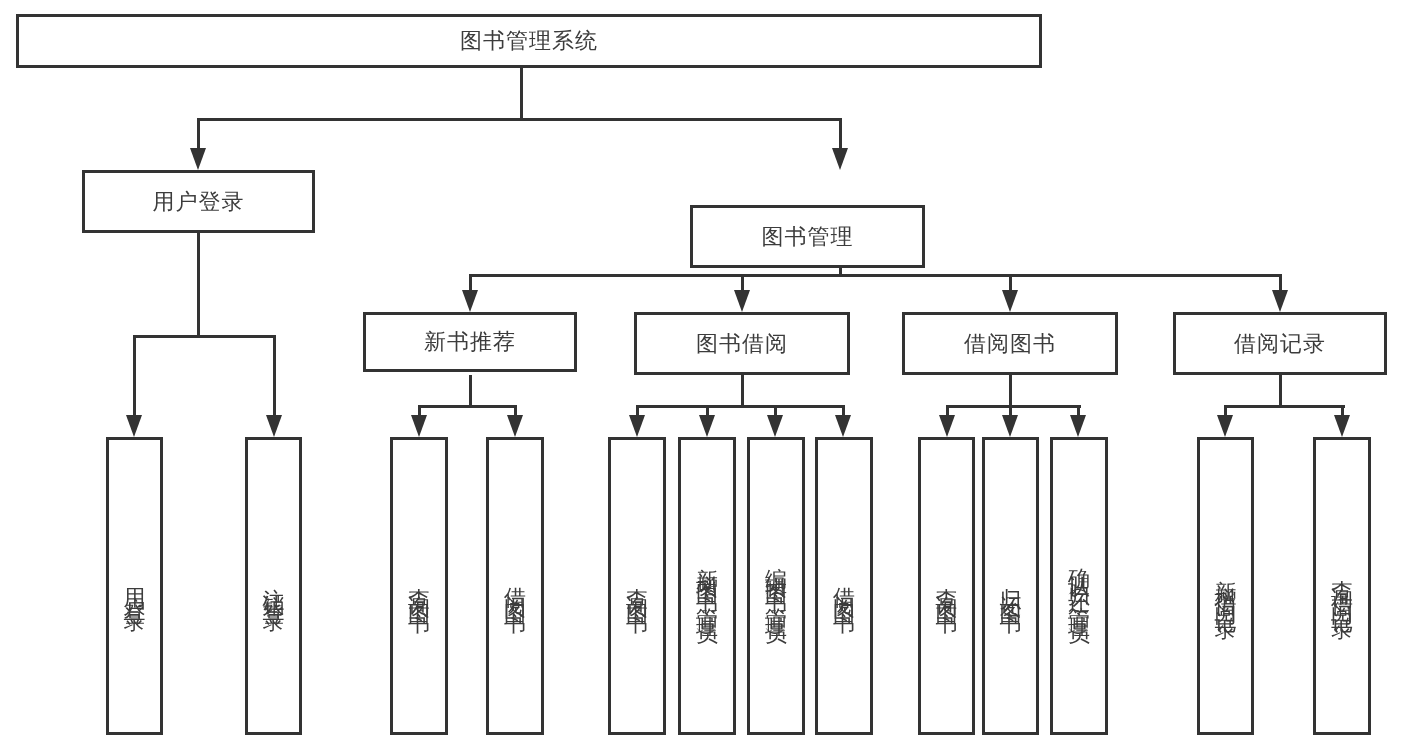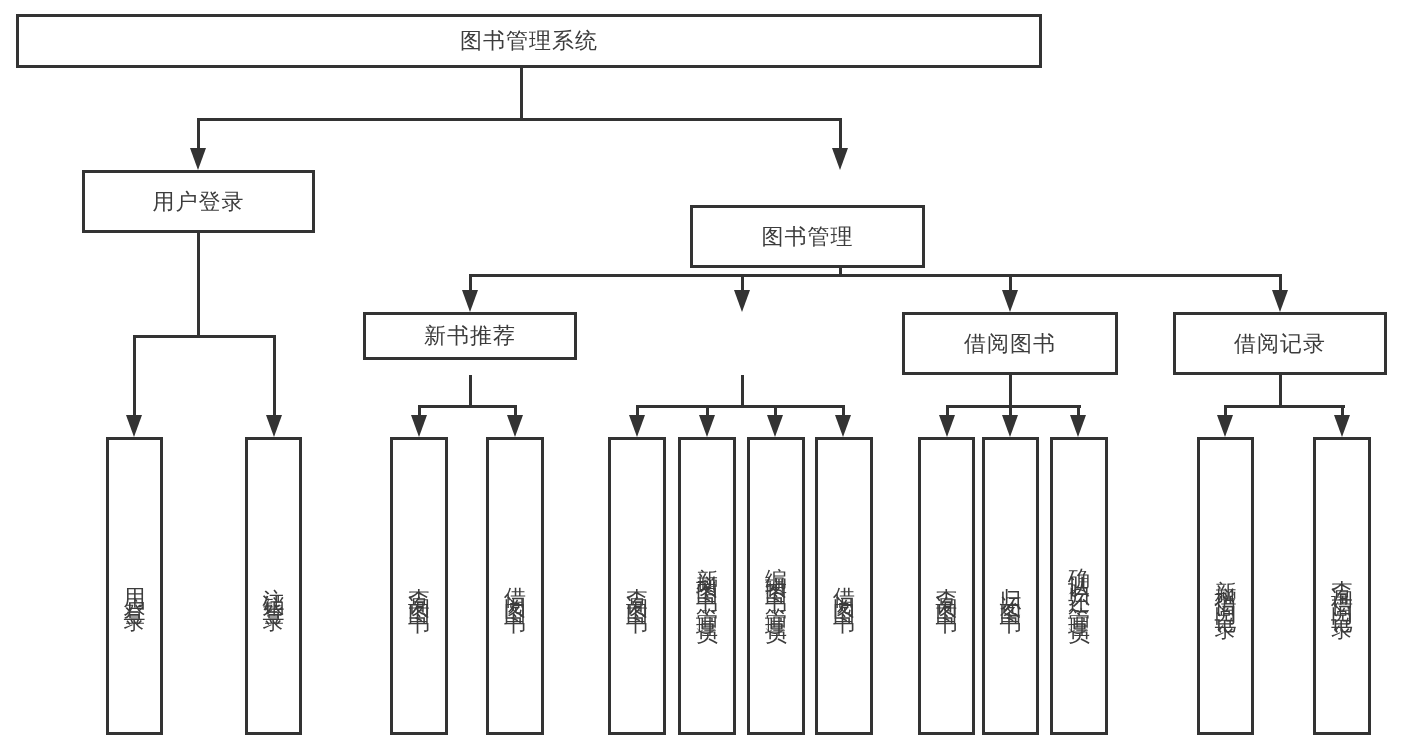--- a/index.html
+++ b/index.html
@@ -63,22 +63,25 @@
   <div class="hline" style="left:469px; top:274px; width:813px;"></div>
   <div class="vline" style="left:469px;  top:274px; height:16px;"></div>
   <div class="vline" style="left:741px;  top:274px; height:16px;"></div>
   <div class="vline" style="left:1009px; top:274px; height:16px;"></div>
   <div class="vline" style="left:1279px; top:274px; height:16px;"></div>
   <div class="arrow" style="left:462px;  top:290px;"></div>
   <div class="arrow" style="left:734px;  top:290px;"></div>
   <div class="arrow" style="left:1002px; top:290px;"></div>
   <div class="arrow" style="left:1272px; top:290px;"></div>
 
-  <div class="box" style="left:363px; top:312px; width:214px; height:48px;">
+  <div class="box" style="left:363px; top:312px; width:214px; height:60px;">
     <span class="label">新书推荐</span>
+  </div>
+  <div class="box" style="left:634px; top:312px; width:216px; height:63px;">
+    <span class="label">图书借阅</span>
   </div>
   <div class="box" style="left:902px; top:312px; width:216px; height:63px;">
     <span class="label">借阅图书</span>
   </div>
   <div class="box" style="left:1173px; top:312px; width:214px; height:63px;">
     <span class="label">借阅记录</span>
   </div>
 
   <div class="vline" style="left:469px; top:375px; height:30px;"></div>
   <div class="hline" style="left:418px; top:405px; width:99px;"></div>

